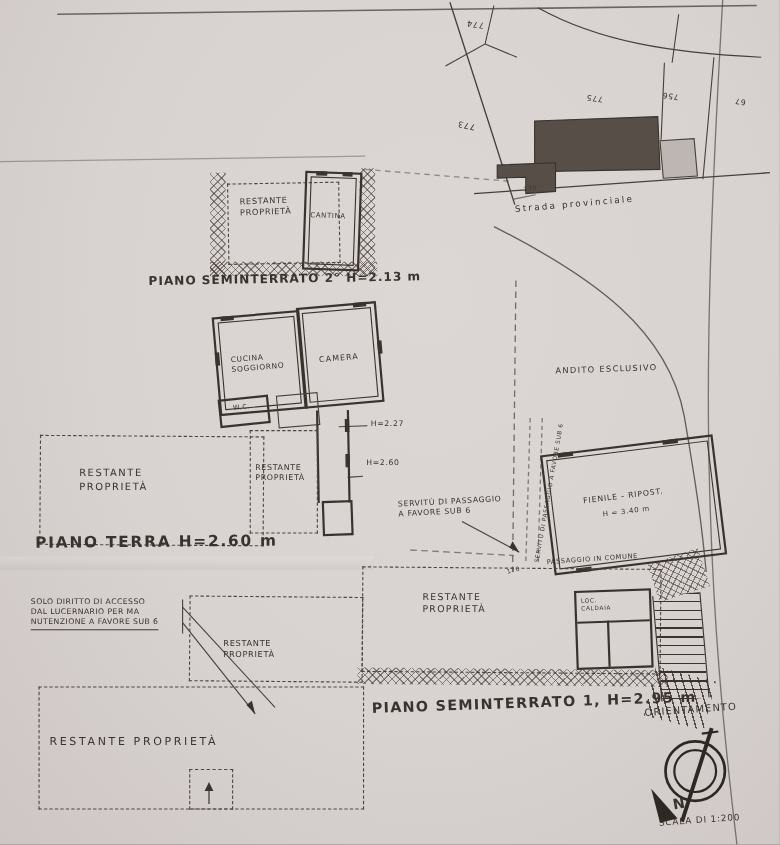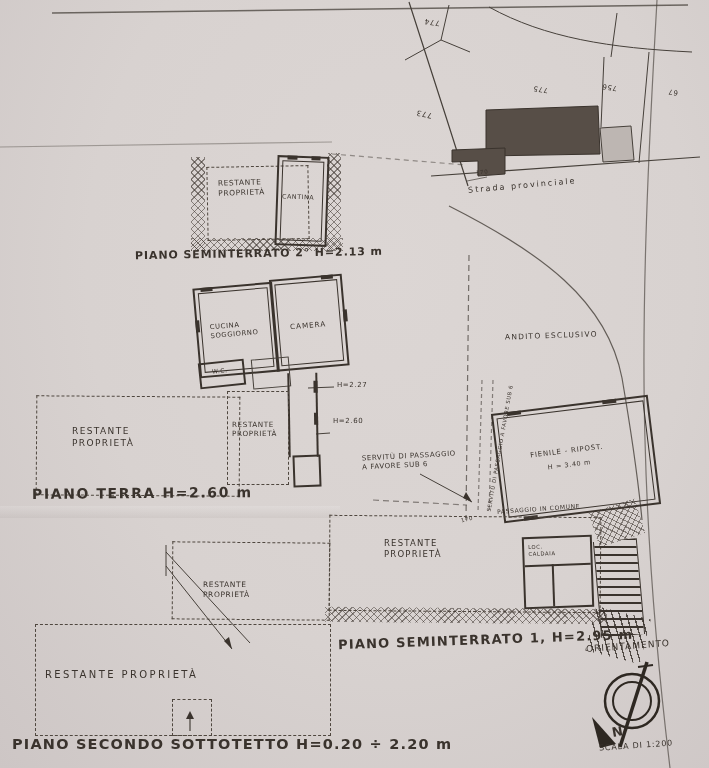--- a/index.html
+++ b/index.html
@@ -150,25 +150,27 @@
     <div class="ws" style="left:27px;top:26px;width:1.6px;height:42px"></div>
     <div class="lbl" style="left:4px;top:5px;font-size:5.3px;position:absolute">LOC.
 CALDAIA</div>
   </div>
   <div class="hatch" style="left:325px;top:608px;width:282px;height:15px;transform:rotate(.5deg)"></div>
   <div class="hatch" style="left:593px;top:505px;width:48px;height:36px;transform:rotate(-18deg)"></div>
   <div class="stairs" style="left:597px;top:540px;width:44px;height:96px;transform:rotate(-5deg)"></div>
   <div class="stairs2" style="left:590px;top:612px;width:56px;height:46px;transform:rotate(14deg)"></div>
   <div class="lbl" style="left:338px;top:632px;font-size:13px;font-weight:700;letter-spacing:1.2px;transform:rotate(-2deg)">PIANO SEMINTERRATO 1, H=2.95 m</div>
 
+  <div class="lbl" style="left:28px;top:543px;font-size:7px;letter-spacing:.4px;border-bottom:1px solid #4f473f;padding-bottom:2px">SOLO DIRITTO DI ACCESSO
+DAL LUCERNARIO PER MA
+NUTENZIONE A FAVORE SUB 6</div>
   <div class="dash" style="left:172px;top:542px;width:158px;height:78px;transform:rotate(.5deg)"></div>
   <div class="lbl" style="left:203px;top:580px;font-size:7.5px">RESTANTE
 PROPRIETÀ</div>
   <div class="dash" style="left:35px;top:624px;width:296px;height:112px"></div>
   <div class="lbl" style="left:45px;top:668px;font-size:10px;letter-spacing:2.4px">RESTANTE PROPRIETÀ</div>
   <div class="dash" style="left:172px;top:699px;width:40px;height:37px"></div>
-  <div class="lbl" style="left:12px;top:735px;font-size:14.5px;font-weight:700;letter-spacing:1.2px">PIANO SECONDO SOTTOTETTO H=0.20 ÷ 2.20 m</div>
 
   <div class="lbl" style="left:586px;top:641px;font-size:9px;letter-spacing:1px;transform:rotate(-4deg);white-space:nowrap">ORIENTAMENTO</div>
   <div class="lbl" style="left:612px;top:724px;font-size:13px;font-weight:700;transform:rotate(-10deg)">N</div>
   <div class="lbl" style="left:599px;top:741px;font-size:8px;letter-spacing:.8px;transform:rotate(-4deg);white-space:nowrap">SCALA DI 1:200</div>
 
 </div>
 
 </body></html>

